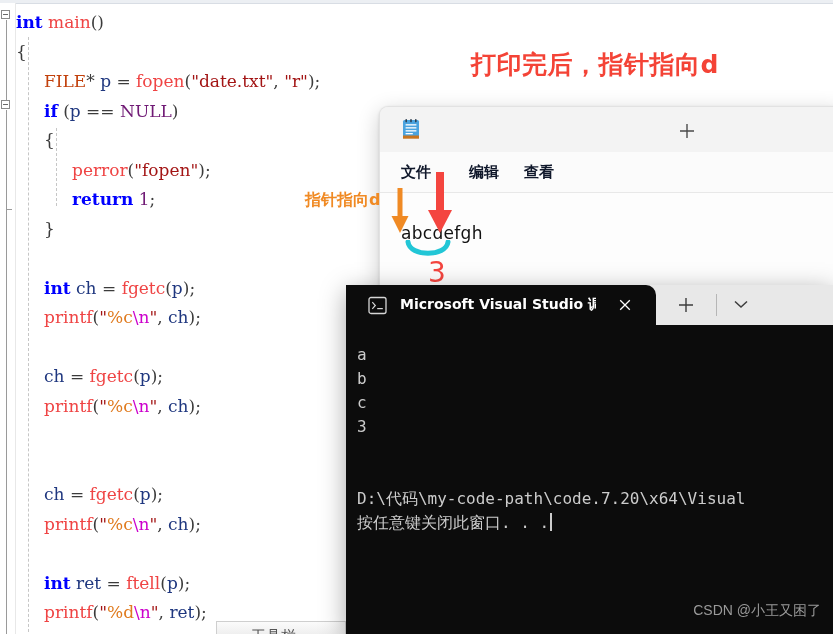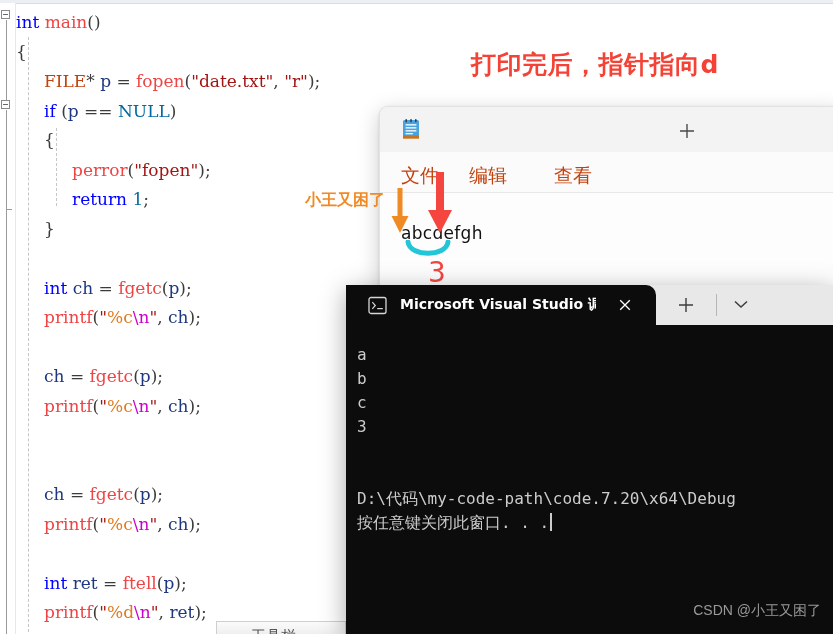--- a/index.html
+++ b/index.html
@@ -42,26 +42,26 @@
     font-family:"DejaVu Serif","Liberation Serif",serif;
     font-size:17px;line-height:29.5px;white-space:pre;
   }
   .ln{position:absolute;left:0;height:29.5px;}
   
   .guide{
     position:absolute;width:0;border-left:1px dashed #c6c6c6;left:38px;
   }
 
   
-  .c-key  {color:#0000ff;}
+  .c-key  {color:#0000ff;font-weight:bold;}
   .c-type {color:#c2410c;}
   .c-str  {color:#a31515;}
   .c-fn   {color:#ef4444;}
   .c-var  {color:#1f377f;}
-  .c-mac  {color:#0369a1;}
+  .c-mac  {color:#701a75;}
   .c-plain{color:#3b3b3b;}
   .c-esc  {color:#cc00cc;}
   .c-fmt  {color:#e07b1f;}
   .c-punct{color:#3b3b3b;}
 
   
   #code-fade{
     position:absolute;right:0;top:0;width:70px;height:634px;
     background:linear-gradient(to right,rgba(255,255,255,0) 0%,rgba(250,250,250,0.0) 100%);
     pointer-events:none;
@@ -127,21 +127,21 @@
   #np-newtab{
     position:absolute;left:296px;top:13px;width:22px;height:22px;cursor:pointer;
   }
   #np-menubar{
     position:absolute;left:0;top:45px;width:462px;height:40px;
     background:#fbfbfb;border-bottom:1px solid #e8e8e8;
   }
   .np-menu{
     position:absolute;top:11px;
     font-family:"DejaVu Sans","Liberation Sans",sans-serif;
-    font-size:19px;color:#c2410c;cursor:pointer;white-space:nowrap;
+    font-size:15px;color:#0f172a;cursor:pointer;white-space:nowrap;font-weight:bold;
   }
   #np-body{
     position:absolute;left:0;top:86px;width:462px;height:104px;background:#fdfdfd;
   }
   #np-text{
     position:absolute;left:21px;top:30px;
     font-family:"DejaVu Sans","Liberation Sans",sans-serif;
     font-size:17px;color:#111;letter-spacing:0.3px;
   }
 
@@ -229,30 +229,30 @@
 
 
     <svg id="np-newtab" viewBox="0 0 22 22">
       <path d="M11 4 L11 18 M4 11 L18 11" stroke="#4a4a4a" stroke-width="1.4" fill="none"></path>
     </svg>
   </div>
 
   <div id="np-menubar">
     <span class="np-menu" style="left:21px;">文件</span>
     <span class="np-menu" style="left:89px;">编辑</span>
-    <span class="np-menu" style="left:174px;">查看</span>
+    <span class="np-menu" style="left:144px;">查看</span>
   </div>
 
   <div id="np-body">
     <span id="np-text">abcdefgh</span>
   </div>
 </div>
 
 <div id="ann-red-title">打印完后，指针指向d</div>
-<div id="ann-orange-label">小王又困了</div>
+<div id="ann-orange-label">指针指向d</div>
 
 <svg class="ann" style="left:388px;top:188px;width:24px;height:46px;" viewBox="0 0 24 46">
   <rect x="9.5" y="0" width="5" height="30" fill="#f08a24"></rect>
   <polygon points="12,45 3.5,28 20.5,28" fill="#f08a24"></polygon>
 </svg>
 
 <svg class="ann" style="left:425px;top:172px;width:30px;height:62px;" viewBox="0 0 30 62">
   <rect x="11" y="0" width="8" height="40" fill="#f4453f"></rect>
   <polygon points="15,61 3,38 27,38" fill="#f4453f"></polygon>
 </svg>
@@ -280,17 +280,17 @@
       <path d="M9 2 L9 16 M2 9 L16 9" stroke="#3c3c3c" stroke-width="1.4" fill="none"></path>
     </svg>
     <div id="cn-sep"></div>
     <svg id="cn-chev" viewBox="0 0 18 10">
       <path d="M3 2.5 L9 8 L15 2.5" stroke="#3c3c3c" stroke-width="1.5" fill="none"></path>
     </svg>
   </div>
 
   <div id="cn-body">
     <div id="cn-lines"><div>a</div><div>b</div><div>c</div><div>3</div></div>
-    <div id="cn-path">D:\代码\my-code-path\code.7.20\x64\Debug</div>
+    <div id="cn-path">D:\代码\my-code-path\code.7.20\x64\Visual</div>
     <div id="cn-prompt"><span>按任意键关闭此窗口. . .</span><span id="cn-caret"></span></div>
     <div id="watermark">CSDN @小王又困了</div>
   </div>
 </div>
 
 </body></html>

